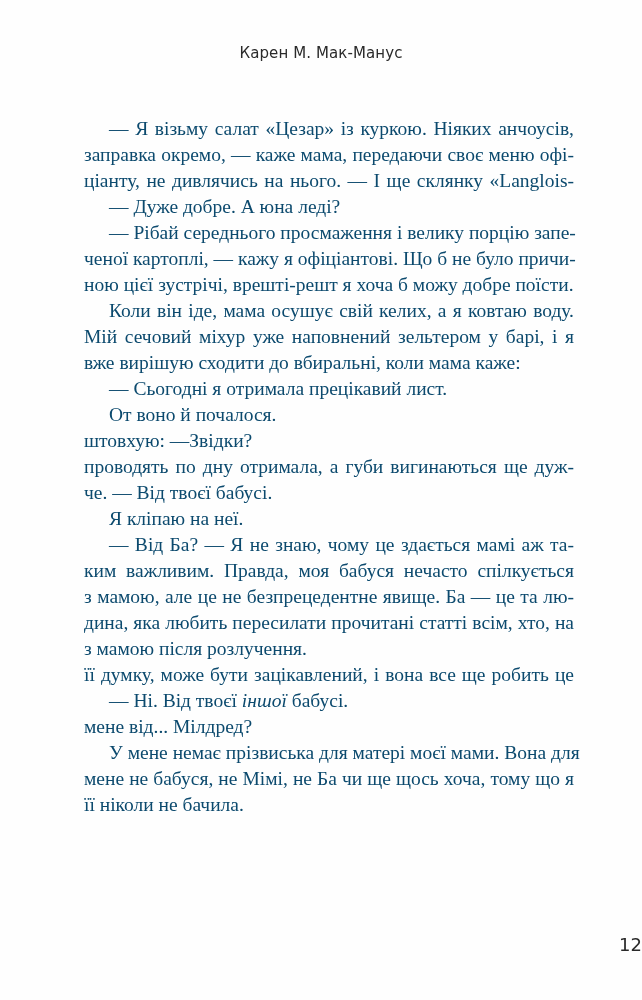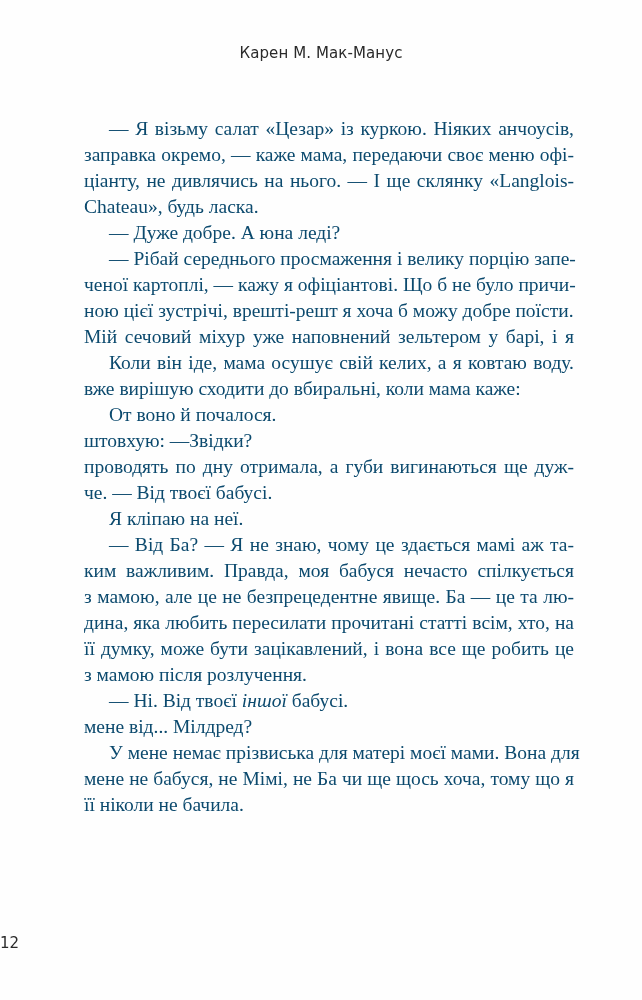--- a/index.html
+++ b/index.html
@@ -55,55 +55,55 @@
       padding-left: 25px;
     }
     .line .it {
       font-style: italic;
     }
     .folio {
       position: absolute;
       top: 934px;
       left: 0;
       width: 642px;
-      text-align: left;
+      text-align: right;
       font-family: "DejaVu Sans", sans-serif;
-      font-size: 15px;
+      font-size: 18px;
       color: #2a2a2a;
     }
   </style>
 </head>
 <body>
 
 <div class="page">
   <div class="running-head">Карен М. Мак-Манус</div>
 
   <div class="body-text" id="body-text">
       <span class="line indent">— Я візьму салат «Цезар» із куркою. Ніяких анчоусів,</span>
       <span class="line">заправка окремо, — каже мама, передаючи своє меню офі-</span>
       <span class="line">ціанту, не дивлячись на нього. — І ще склянку «Langlois-</span>
-      <span class="line last">Chateau», будь ласка.</span>
       <span class="line indent last">— Дуже добре. А юна леді?</span>
       <span class="line indent">— Рібай середнього просмаження і велику порцію запе-</span>
       <span class="line">ченої картоплі, — кажу я офіціантові. Що б не було причи-</span>
       <span class="line last">ною цієї зустрічі, врешті-решт я хоча б можу добре поїсти.</span>
+      <span class="line indent">Коли він іде, мама осушує свій келих, а я ковтаю воду.</span>
       <span class="line">Мій сечовий міхур уже наповнений зельтером у барі, і я</span>
-      <span class="line indent">Коли він іде, мама осушує свій келих, а я ковтаю воду.</span>
       <span class="line last">вже вирішую сходити до вбиральні, коли мама каже:</span>
+      <span class="line indent last">— Сьогодні я отримала прецікавий лист.</span>
       <span class="line indent last">От воно й почалося.</span>
       <span class="line last">штовхую: —Звідки?</span>
       <span class="line">проводять по дну отримала, а губи вигинаються ще дуж-</span>
       <span class="line last">че. — Від твоєї бабусі.</span>
       <span class="line indent last">Я кліпаю на неї.</span>
       <span class="line indent">— Від Ба? — Я не знаю, чому це здається мамі аж та-</span>
       <span class="line">ким важливим. Правда, моя бабуся нечасто спілкується</span>
       <span class="line">з мамою, але це не безпрецедентне явище. Ба — це та лю-</span>
       <span class="line">дина, яка любить пересилати прочитані статті всім, хто, на</span>
+      <span class="line last">з мамою після розлучення.</span>
       <span class="line">її думку, може бути зацікавлений, і вона все ще робить це</span>
-      <span class="line last">з мамою після розлучення.</span>
       <span class="line indent last"><span>— Ні. Від твоєї </span><span class="it">іншої</span><span> бабусі.</span></span>
       <span class="line last">мене від... Мілдред?</span>
       <span class="line indent">У мене немає прізвиська для матері моєї мами. Вона для</span>
       <span class="line">мене не бабуся, не Мімі, не Ба чи ще щось хоча, тому що я</span>
       <span class="line last">її ніколи не бачила.</span>
     </div>
 
   <div class="folio">12</div>
 </div>
 

